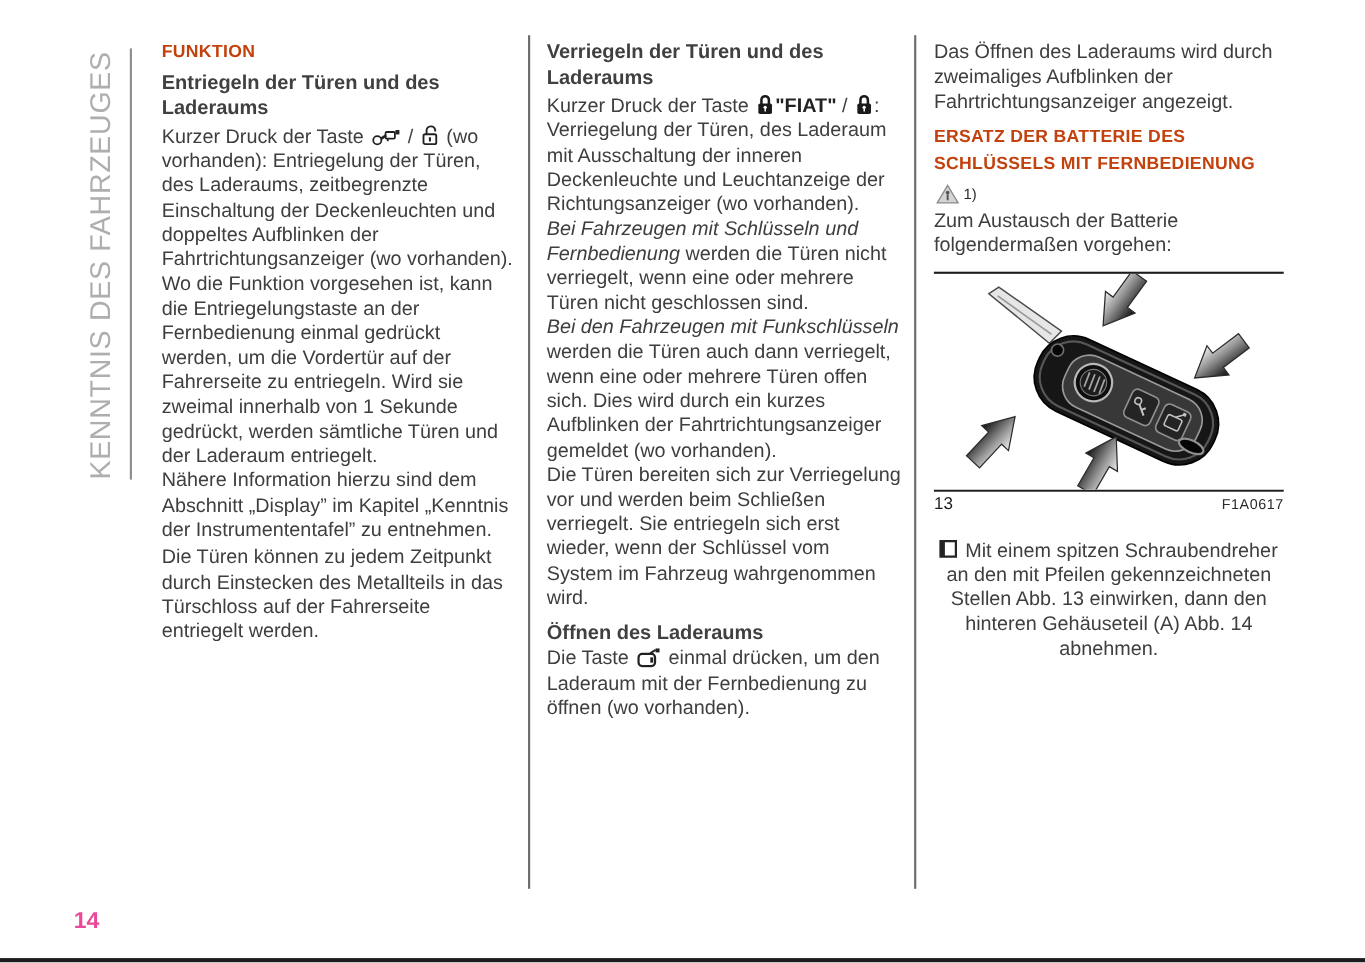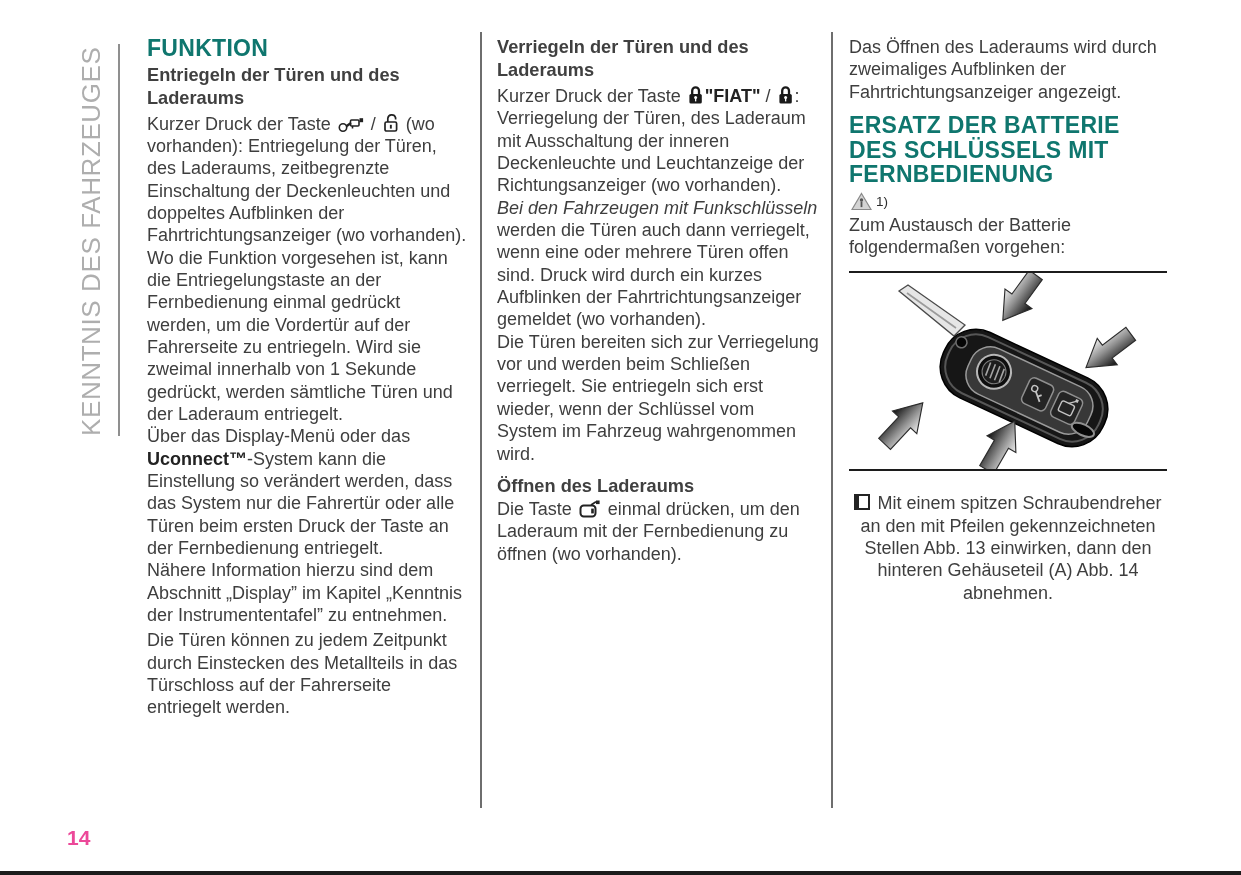--- a/index.html
+++ b/index.html
@@ -15,21 +15,21 @@
   
   .divider{position:absolute;top:32px;height:776px;width:1.5px;background:#6e6e6e;}
   .d1{left:480px;} .d2{left:831px;}
 
   
   .col{position:absolute;top:36px;}
   .col1{left:147px;width:322px;}
   .col2{left:497px;width:322px;}
   .col3{left:849px;width:318px;}
 
-  h1{font-size:23px;line-height:24.5px;font-weight:bold;color:#0f766e;
+  h1{font-size:16px;line-height:24.5px;font-weight:bold;color:#c2410c;
      margin:0 0 3px 0;letter-spacing:0.3px;}
   h2{font-size:18.2px;line-height:23px;font-weight:bold;color:#404040;margin:0;}
   .b{font-size:18px;line-height:22.35px;color:#3e3e3e;margin:0;}
   .it{font-style:italic;}
   .bold{font-weight:bold;color:#222;}
   .gap{margin-top:10px;}
   .smallgap{margin-top:3px;}
 
   .icon{display:inline-block;vertical-align:-3px;margin:0 2px;line-height:0;}
   .icon svg{display:block;}
@@ -72,44 +72,44 @@
             <rect x="12.5" y="5" width="8.5" height="6" rx="1" fill="none" stroke="#222" stroke-width="1.6"></rect>
             <rect x="21.5" y="3.2" width="3.6" height="4" fill="#222"></rect>
             <path d="M14.5,11 L14.5,13.5" stroke="#222" stroke-width="1.6"></path>
           </svg></span><span> / </span><span class="icon"><svg width="16" height="20" viewBox="0 0 16 20">
             <path d="M4.8,9 V5.4 A4,4 0 0 1 12.6,4.8 V6.6" fill="none" stroke="#222" stroke-width="1.7"></path>
             <rect x="2" y="9" width="11.6" height="9" rx="1.5" fill="none" stroke="#222" stroke-width="1.7"></rect>
             <rect x="6.9" y="11.8" width="1.9" height="3.8" fill="#222"></rect>
           </svg></span><span> (wo vorhanden): Entriegelung der Türen, des Laderaums, zeitbegrenzte Einschaltung der Deckenleuchten und doppeltes Aufblinken der Fahrtrichtungsanzeiger (wo vorhanden).</span>
     </p>
     <p class="b">Wo die Funktion vorgesehen ist, kann die Entriegelungstaste an der Fernbedienung einmal gedrückt werden, um die Vordertür auf der Fahrerseite zu entriegeln. Wird sie zweimal innerhalb von 1 Sekunde gedrückt, werden sämtliche Türen und der Laderaum entriegelt.</p>
-    <p class="b">
-      <span>Über das Display-Menü oder das </span><span class="bold">Uconnect™</span><span>-System kann die Einstellung so verändert werden, dass das System nur die Fahrertür oder alle Türen beim ersten Druck der Taste an der Fernbedienung entriegelt.</span>
-    </p>
     <p class="b">Nähere Information hierzu sind dem Abschnitt „Display” im Kapitel „Kenntnis der Instrumententafel” zu entnehmen.</p>
     <p class="b smallgap">Die Türen können zu jedem Zeitpunkt durch Einstecken des Metallteils in das Türschloss auf der Fahrerseite entriegelt werden.</p>
   </div>
 
   <div class="col col2">
     <h2>Verriegeln der Türen und des Laderaums</h2>
     <p class="b smallgap">
       <span>Kurzer Druck der Taste </span><span class="icon"><svg width="15" height="20" viewBox="0 0 15 20">
             <path d="M4.2,9.5 V5.8 A3.4,3.4 0 0 1 11,5.8 V9.5" fill="none" stroke="#1a1a1a" stroke-width="2.3"></path>
             <rect x="1.4" y="9" width="12.4" height="9.6" rx="1.6" fill="#1a1a1a"></rect>
             <circle cx="7.6" cy="12.6" r="1.5" fill="#fff"></circle>
             <rect x="7" y="13.2" width="1.3" height="3.2" fill="#fff"></rect>
           </svg></span><span class="bold">"FIAT"</span><span> / </span><span class="icon"><svg width="15" height="20" viewBox="0 0 15 20">
             <path d="M4.2,9.5 V5.8 A3.4,3.4 0 0 1 11,5.8 V9.5" fill="none" stroke="#1a1a1a" stroke-width="2.3"></path>
             <rect x="1.4" y="9" width="12.4" height="9.6" rx="1.6" fill="#1a1a1a"></rect>
             <circle cx="7.6" cy="12.6" r="1.5" fill="#fff"></circle>
             <rect x="7" y="13.2" width="1.3" height="3.2" fill="#fff"></rect>
           </svg></span><span>: Verriegelung der Türen, des Laderaum mit Ausschaltung der inneren Deckenleuchte und Leuchtanzeige der Richtungsanzeiger (wo vorhanden).</span>
     </p>
     <p class="b">
-      <span class="it">Bei den Fahrzeugen mit Funkschlüsseln</span><span> werden die Türen auch dann verriegelt, wenn eine oder mehrere Türen offen sind. Druck wird durch ein kurzes Aufblinken der Fahrtrichtungsanzeiger gemeldet (wo vorhanden).</span>
+      <span class="it">Bei Fahrzeugen mit Schlüsseln und Fernbedienung</span><span> werden die Türen nicht verriegelt, wenn eine oder mehrere Türen nicht geschlossen sind.</span>
+    </p>
+    <p class="b">
+      <span class="it">Bei den Fahrzeugen mit Funkschlüsseln</span><span> werden die Türen auch dann verriegelt, wenn eine oder mehrere Türen offen sich. Dies wird durch ein kurzes Aufblinken der Fahrtrichtungsanzeiger gemeldet (wo vorhanden).</span>
     </p>
     <p class="b">Die Türen bereiten sich zur Verriegelung vor und werden beim Schließen verriegelt. Sie entriegeln sich erst wieder, wenn der Schlüssel vom System im Fahrzeug wahrgenommen wird.</p>
     <h2 class="gap">Öffnen des Laderaums</h2>
     <p class="b">
       <span>Die Taste </span><span class="icon"><svg width="22" height="18" viewBox="0 0 22 18">
             <rect x="1.5" y="5.5" width="15" height="11" rx="3.2" fill="none" stroke="#222" stroke-width="2"></rect>
             <path d="M12,5 L17,1.8" stroke="#222" stroke-width="1.7" fill="none"></path>
             <rect x="17" y="0.5" width="3.6" height="3.6" fill="#222"></rect>
             <rect x="12.2" y="8.6" width="2.6" height="4.8" fill="#222"></rect>
           </svg></span><span> einmal drücken, um den Laderaum mit der Fernbedienung zu öffnen (wo vorhanden).</span>
@@ -175,20 +175,24 @@
           </g>
           <g transform="translate(55,150) rotate(-47) scale(0.95)">
             <path d="M -30 -8.5 L 1 -8.5 L 1 -17.5 L 29 0 L 1 17.5 L 1 8.5 L -30 8.5 Z" fill="url(#agrad)" stroke="#2b2b2b" stroke-width="1.2"></path>
           </g>
           <g transform="translate(152,172) rotate(-60) scale(0.95)">
             <path d="M -30 -8.5 L 1 -8.5 L 1 -17.5 L 29 0 L 1 17.5 L 1 8.5 L -30 8.5 Z" fill="url(#agrad)" stroke="#2b2b2b" stroke-width="1.2"></path>
           </g>
         </svg>
       </div>
       <div class="fig-rule"></div>
+      <div class="fig-caption">
+        <span>13</span>
+        <span class="fig-code">F1A0617</span>
+      </div>
     </div>
 
     <p class="b" style="margin-top:21px;text-align:center;">
       <span class="sq-bullet"></span><span>Mit einem spitzen Schraubendreher an den mit Pfeilen gekennzeichneten Stellen Abb. 13 einwirken, dann den hinteren Gehäuseteil (A) Abb. 14 abnehmen.</span>
     </p>
   </div>
 
   <div class="page-number">14</div>
   <div class="bottom-rule"></div>
 </div>

